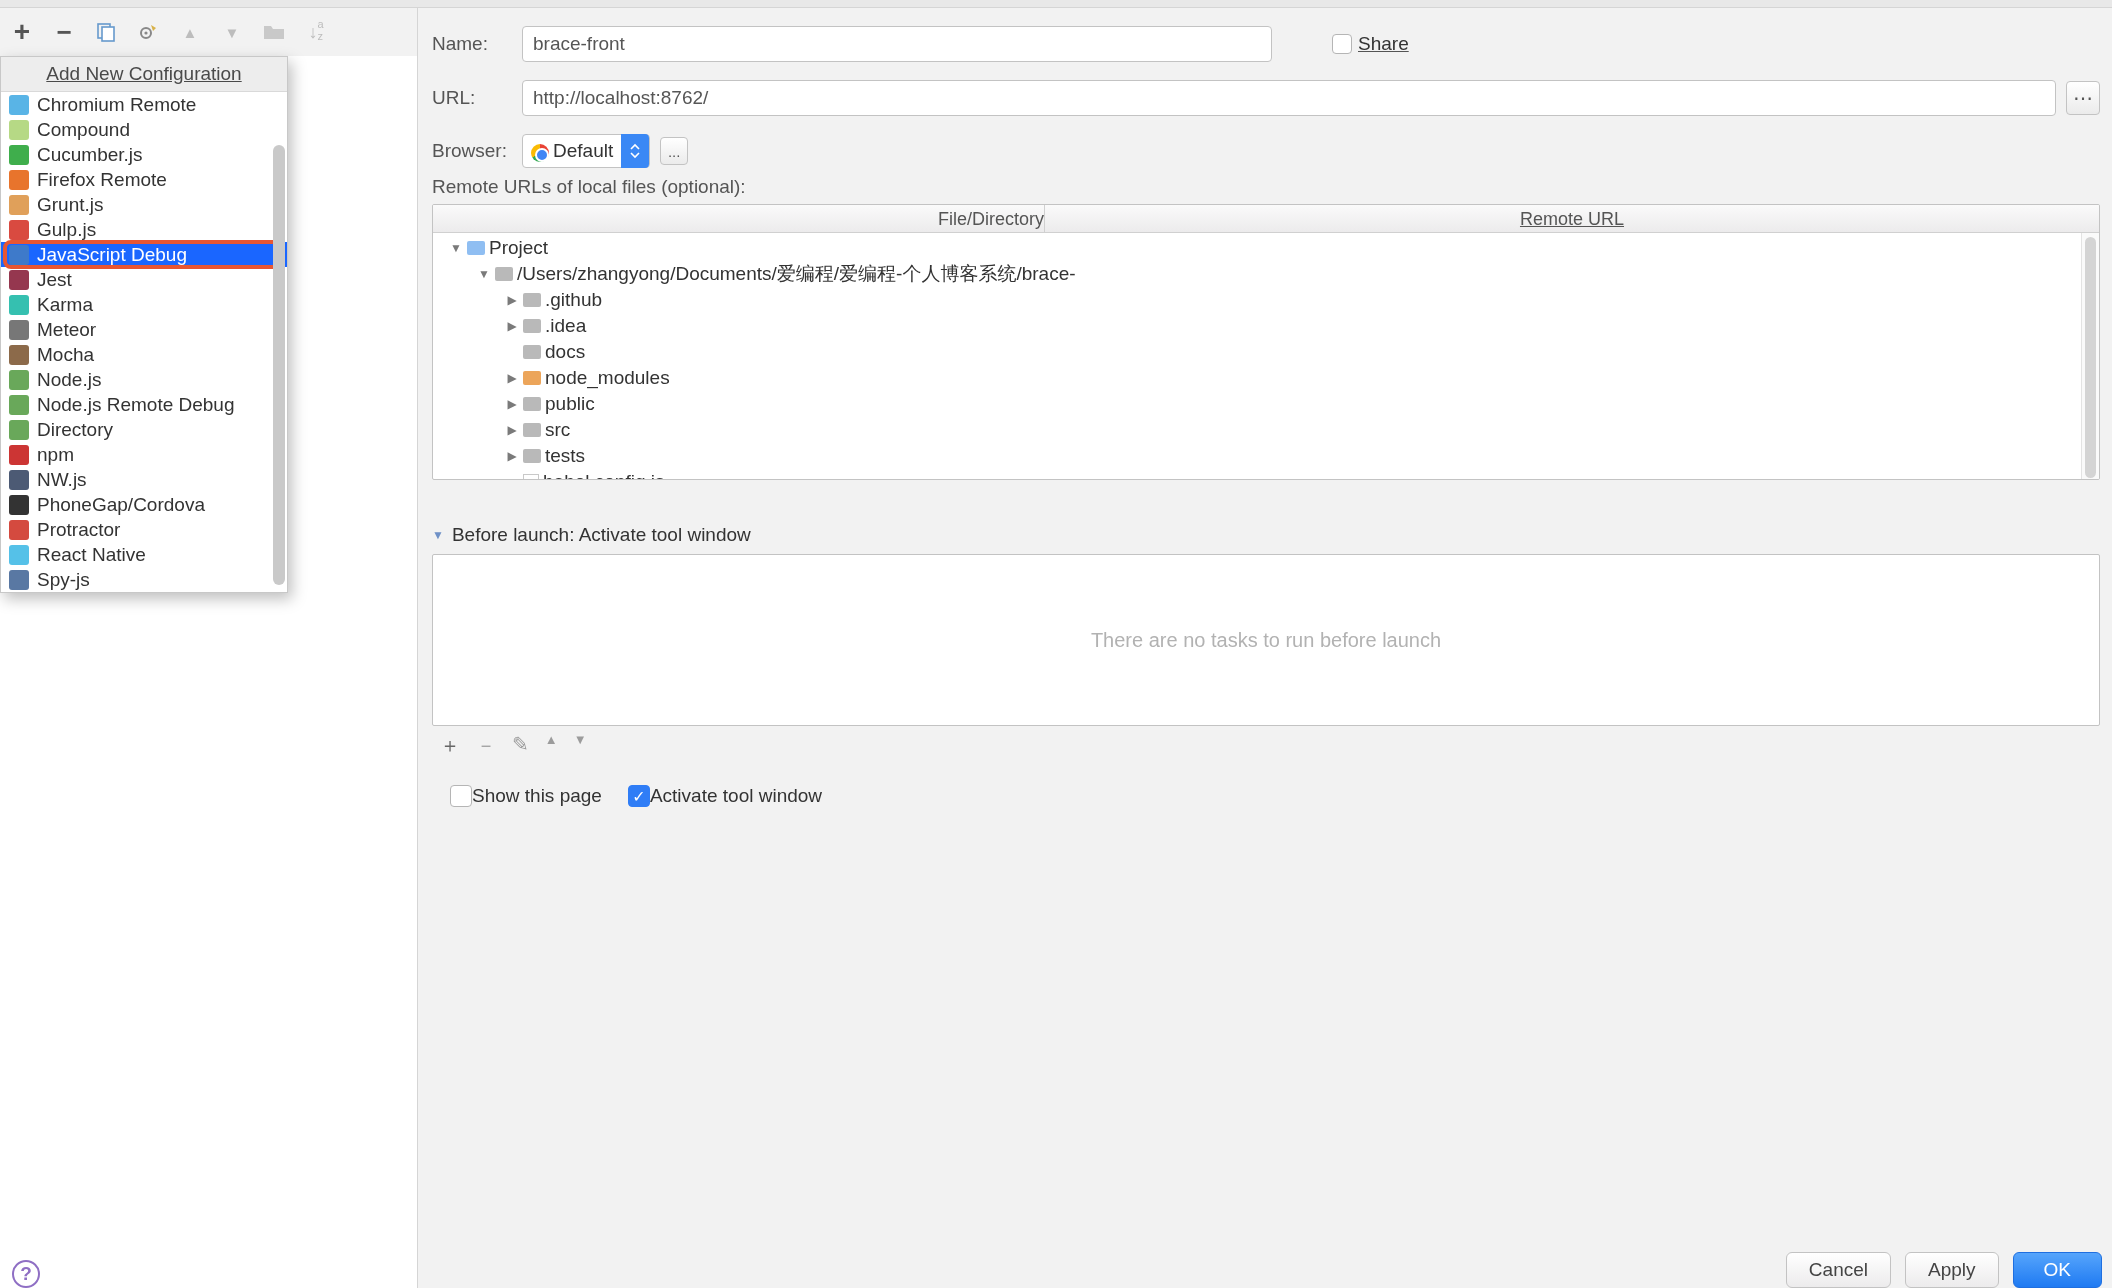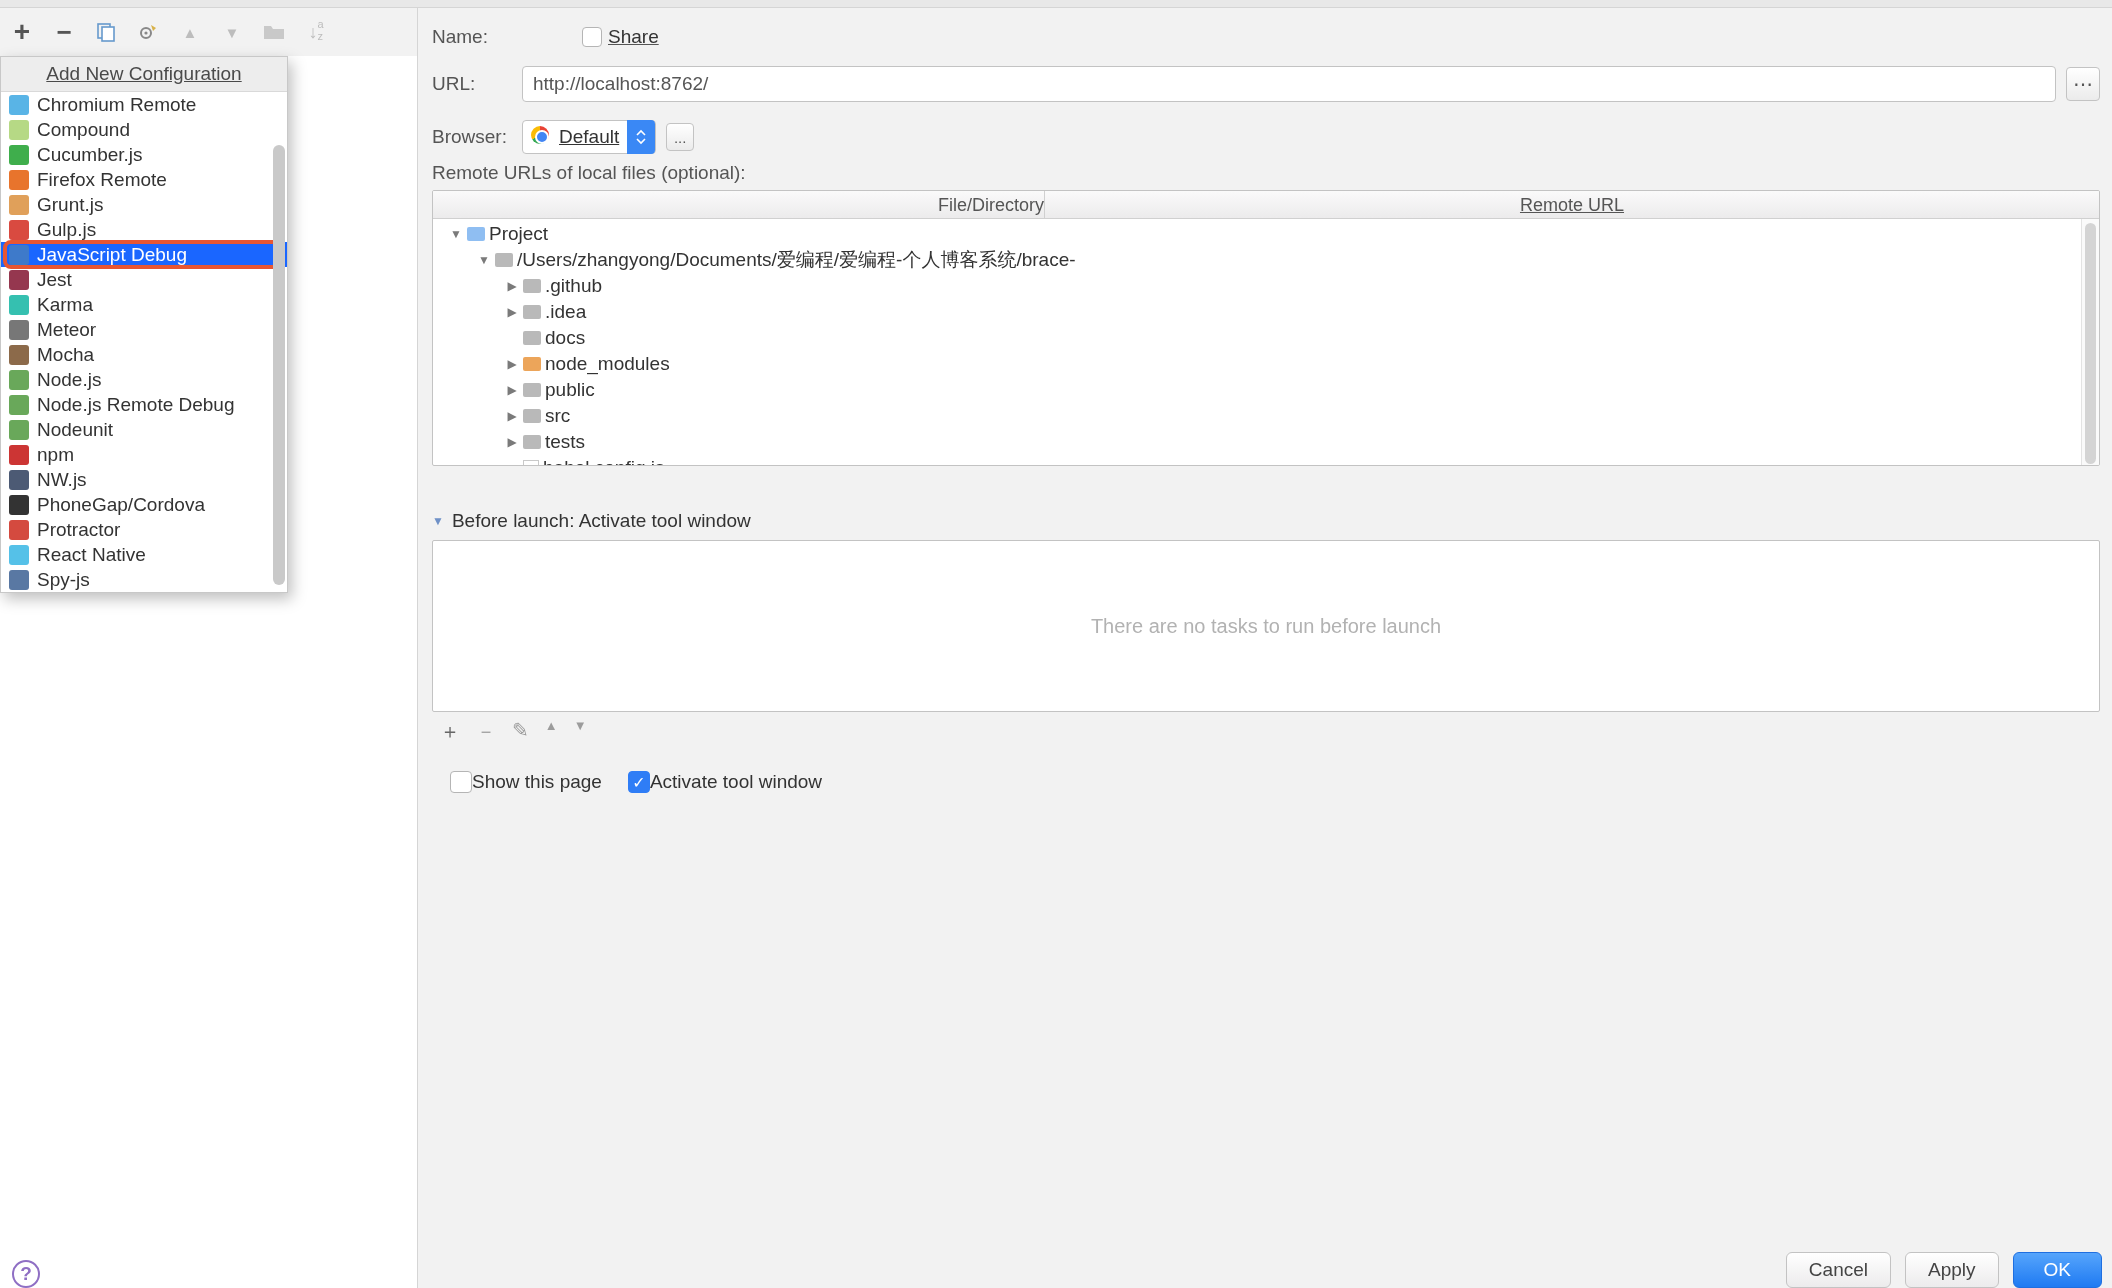--- a/index.html
+++ b/index.html
@@ -131,21 +131,21 @@
     display:flex;align-items:center;gap:6px;margin-left:60px;
   }
   .checkbox-sq {
     width:20px;height:20px;border:1px solid #b5b5b5;border-radius:4px;background:#fff;
   }
   .browser-select {
     display:inline-flex;align-items:center;
     border:1px solid #c3c3c3;border-radius:4px;background:#fff;
     height:34px;
   }
-  .browser-select .bs-main{display:flex;align-items:flex-start;gap:10px;padding:0 8px;text-decoration:underline;}
+  .browser-select .bs-main{display:flex;align-items:flex-end;gap:4px;padding:0 8px;}
   .bs-arrow{width:28px;height:34px;background:#3a88f5;display:flex;align-items:center;justify-content:center;color:#fff;font-size:12px;border-radius:0 4px 4px 0;}
   .ellips-btn {
     width:28px;height:28px;border:1px solid #c3c3c3;border-radius:4px;background:linear-gradient(#fff,#ebebeb);
     display:inline-flex;align-items:center;justify-content:center;margin-left:10px;
     font-size:15px;color:#555;
   }
   .section-label{color:#555;margin:6px 0 6px 0;font-size:19px;}
   .tree-box {
     border:1px solid #c3c3c3;background:#fff;border-radius:2px;
     height:276px; overflow:hidden;position:relative;
@@ -286,21 +286,21 @@
           <div class="dd-item">
             <span class="dd-icon" style="background: rgb(105, 168, 90);"></span>
             <span>Node.js</span>
           </div>
           <div class="dd-item">
             <span class="dd-icon" style="background: rgb(105, 168, 90);"></span>
             <span>Node.js Remote Debug</span>
           </div>
           <div class="dd-item">
             <span class="dd-icon" style="background: rgb(105, 168, 90);"></span>
-            <span>Nodeunit</span>
+            <span>Directory</span>
           </div>
           <div class="dd-item">
             <span class="dd-icon" style="background: rgb(204, 53, 52);"></span>
             <span>npm</span>
           </div>
           <div class="dd-item">
             <span class="dd-icon" style="background: rgb(76, 90, 116);"></span>
             <span>NW.js</span>
           </div>
           <div class="dd-item">
@@ -320,20 +320,21 @@
             <span>Spy-js</span>
           </div>
         </div>
       <div class="side-scroll"></div>
     </div>
   </div>
 
   <div class="right-col" style="position:relative;">
     <div class="form-row">
       <div class="lbl">Name:</div>
+      <input class="text-input" style="max-width: 750px;" value="brace-front">
       <div class="share-box">
         <span class="checkbox-sq"></span>
         <span><span class="underline-first">Share</span></span>
       </div>
     </div>
 
     <div class="form-row">
       <div class="lbl">URL:</div>
       <input class="text-input" value="http://localhost:8762/" style="">
       <span class="ellips-btn" style="height:34px;width:34px;font-size:20px;">⋯</span>

